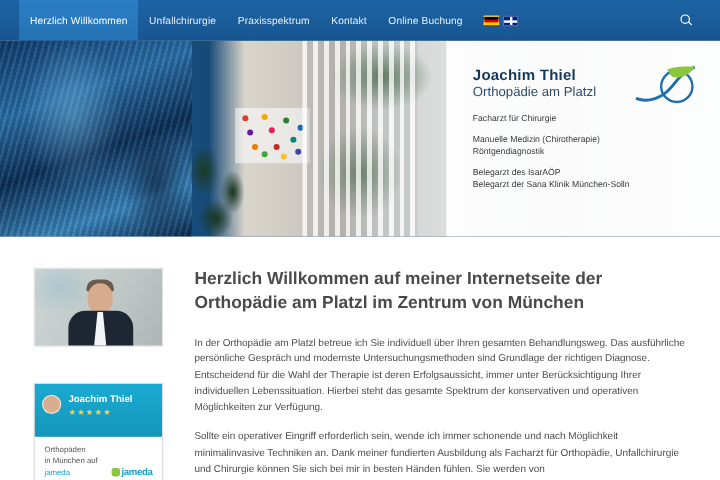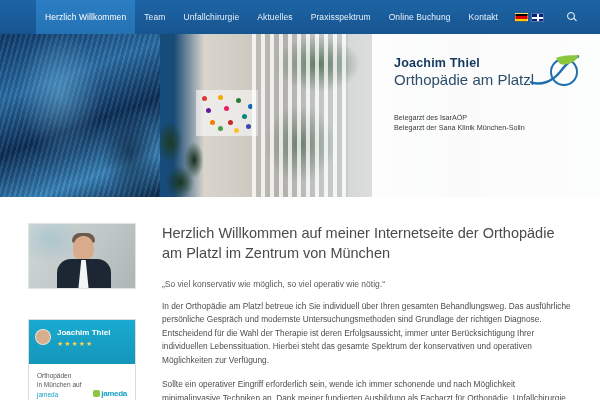--- a/index.html
+++ b/index.html
@@ -11,21 +11,21 @@
   }
 
   
   .navbar {
     position: relative;
     height: 34px;
     background: #1a5f9e;
     background: linear-gradient(180deg,#1d64a5 0%, #175590 100%);
     display: flex;
     align-items: stretch;
-    padding-left: 36px;
+    padding-left: 16px;
     font-size: 8.5px;
     color: #ffffff;
   }
   .nav-item {
     display: flex;
     align-items: center;
     padding: 0 9px;
     white-space: nowrap;
     letter-spacing: .1px;
     color: #eaf2fa;
@@ -178,21 +178,21 @@
     background: rgba(255,255,255,.93);
     padding: 22px 16px 0 22px;
   }
   .brand-name {
     font-size: 12.5px;
     font-weight: bold;
     color: #13385e;
     letter-spacing: .2px;
   }
   .brand-sub {
-    font-size: 15px;
+    font-size: 11px;
     color: #2d4d6b;
     margin-top: 1px;
     margin-bottom: 11px;
   }
   .brand-lines p {
     font-size: 7.2px;
     color: #3a3a3a;
     line-height: 1.42;
   }
   .brand-lines .gap { height: 7px; }
@@ -299,21 +299,21 @@
     width: 7px; height: 7px;
     background: #8cc63f;
     border-radius: 2px;
     margin-right: 1px;
     vertical-align: -1px;
   }
 
   .col-right { flex: 1; }
   h1.page-title {
     font-size: 14.5px;
-    font-weight: normal;
+    font-weight: bold;
     color: #4a4a4a;
     line-height: 1.38;
     margin-bottom: 16px;
   }
   .quote {
     font-size: 8.5px;
     color: #5a5a5a;
     margin-bottom: 11px;
   }
   .body-text p {
@@ -325,36 +325,30 @@
   }
 </style>
 </head>
 <body>
 
 <div class="navbar">
   <div class="nav-item active">
     <span>Herzlich Willkommen</span>
   </div>
   <div class="nav-item">
-    <span>Team</span>
-  </div>
-  <div class="nav-item">
     <span>Unfallchirurgie</span>
-  </div>
-  <div class="nav-item">
-    <span>Aktuelles</span>
   </div>
   <div class="nav-item">
     <span>Praxisspektrum</span>
   </div>
   <div class="nav-item">
+    <span>Kontakt</span>
+  </div>
+  <div class="nav-item">
     <span>Online Buchung</span>
-  </div>
-  <div class="nav-item">
-    <span>Kontakt</span>
   </div>
   <div class="nav-flags">
     <span class="flag flag-de"></span>
     <span class="flag flag-en"></span>
   </div>
   <div class="nav-search">
     <span class="search-glyph">
         <i></i>
       </span>
   </div>
@@ -382,21 +376,24 @@
 
   <div class="hero-panel">
     <svg class="brand-logo" viewBox="0 0 56 44">
       <path d="M4 30 C14 34 26 30 34 20 C40 12 46 6 53 4" stroke="#1f6fb0" stroke-width="2.4" fill="none"></path>
       <ellipse cx="38" cy="20" rx="13" ry="13" stroke="#1f6fb0" stroke-width="2" fill="none"></ellipse>
       <path d="M30 6 C40 2 50 4 53 3 C50 10 42 14 34 12 Z" fill="#8cc63f"></path>
     </svg>
     <div class="brand-name">Joachim Thiel</div>
     <div class="brand-sub">Orthopädie am Platzl</div>
     <div class="brand-lines">
+      <p>Facharzt für Chirurgie</p>
       <div class="gap"></div>
+      <p>Manuelle Medizin (Chirotherapie)</p>
+      <p>Röntgendiagnostik</p>
       <div class="gap"></div>
       <p>Belegarzt des IsarAÖP</p>
       <p>Belegarzt der Sana Klinik München-Solln</p>
     </div>
   </div>
 </div>
 
 <div class="main">
   <div class="col-left">
     <div class="portrait">
@@ -423,19 +420,18 @@
         </div>
         <div class="jameda-logo">
           <span class="dot"></span><span>jameda</span>
         </div>
       </div>
     </div>
   </div>
 
   <div class="col-right">
     <h1 class="page-title">Herzlich Willkommen auf meiner Internetseite der Orthopädie am Platzl im Zentrum von München</h1>
-    <div class="quote">„So viel konservativ wie möglich, so viel operativ wie nötig.“</div>
     <div class="body-text">
       <p>In der Orthopädie am Platzl betreue ich Sie individuell über Ihren gesamten Behandlungsweg. Das ausführliche persönliche Gespräch und modernste Untersuchungsmethoden sind Grundlage der richtigen Diagnose. Entscheidend für die Wahl der Therapie ist deren Erfolgsaussicht, immer unter Berücksichtigung Ihrer individuellen Lebenssituation. Hierbei steht das gesamte Spektrum der konservativen und operativen Möglichkeiten zur Verfügung.</p>
       <p>Sollte ein operativer Eingriff erforderlich sein, wende ich immer schonende und nach Möglichkeit minimalinvasive Techniken an. Dank meiner fundierten Ausbildung als Facharzt für Orthopädie, Unfallchirurgie und Chirurgie können Sie sich bei mir in besten Händen fühlen. Sie werden von</p>
     </div>
   </div>
 </div>
 
 </body></html>

